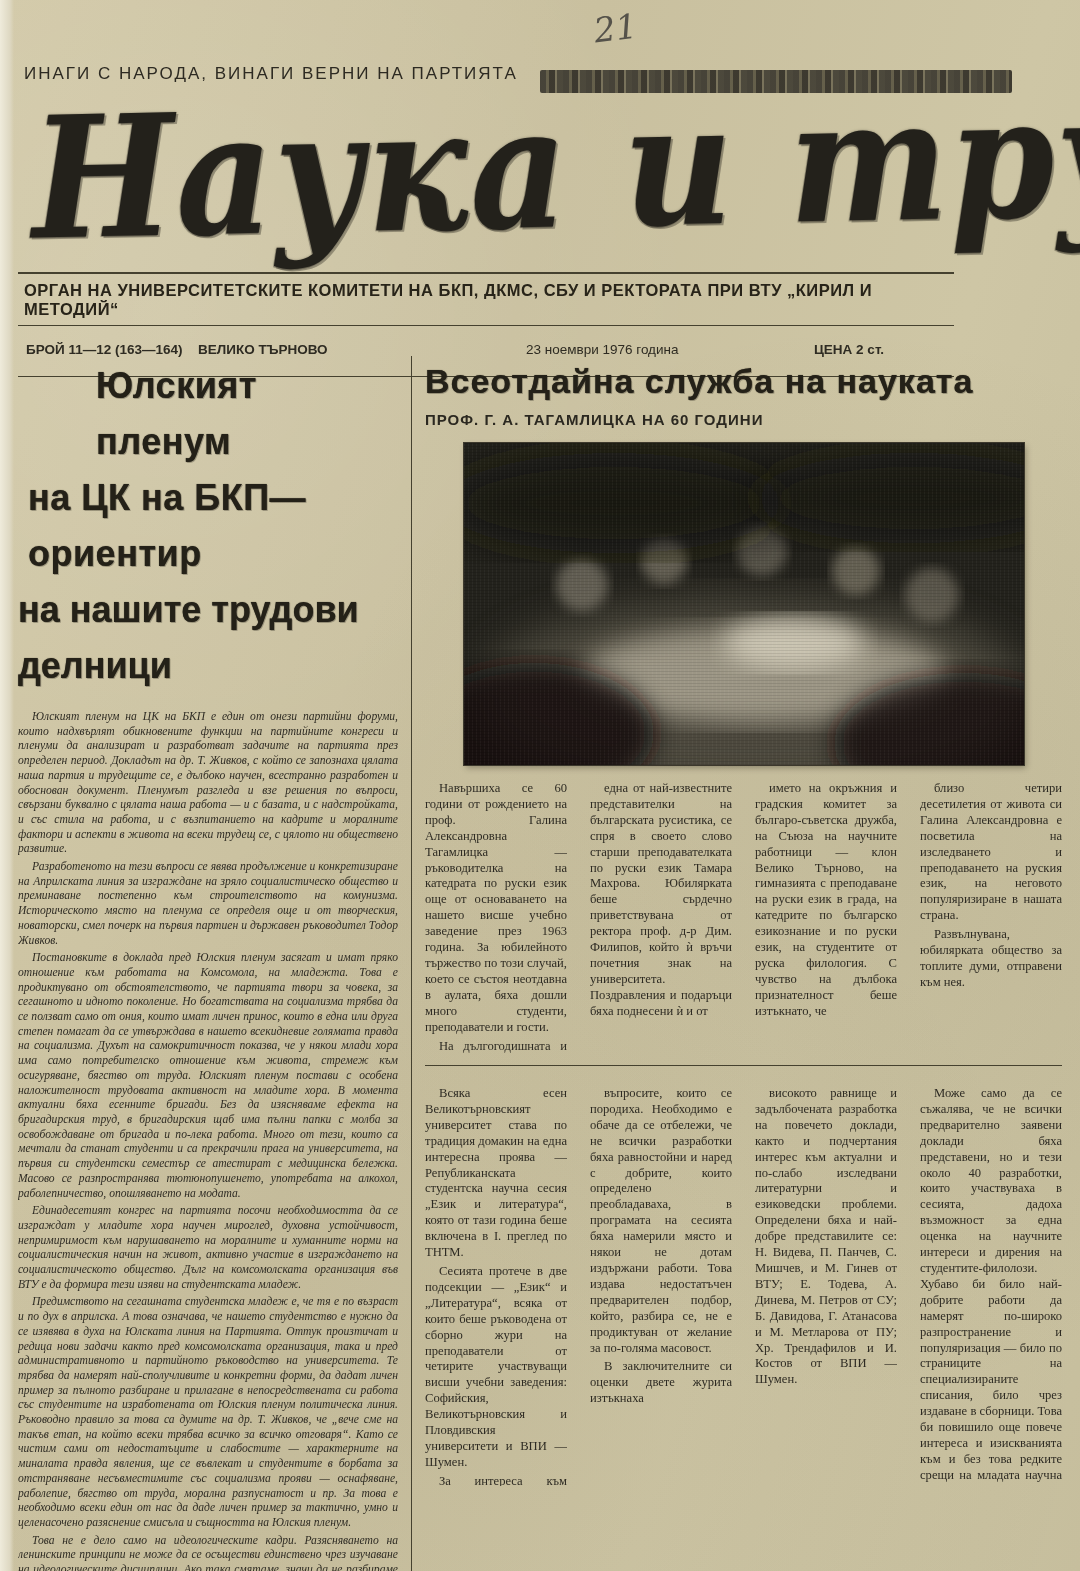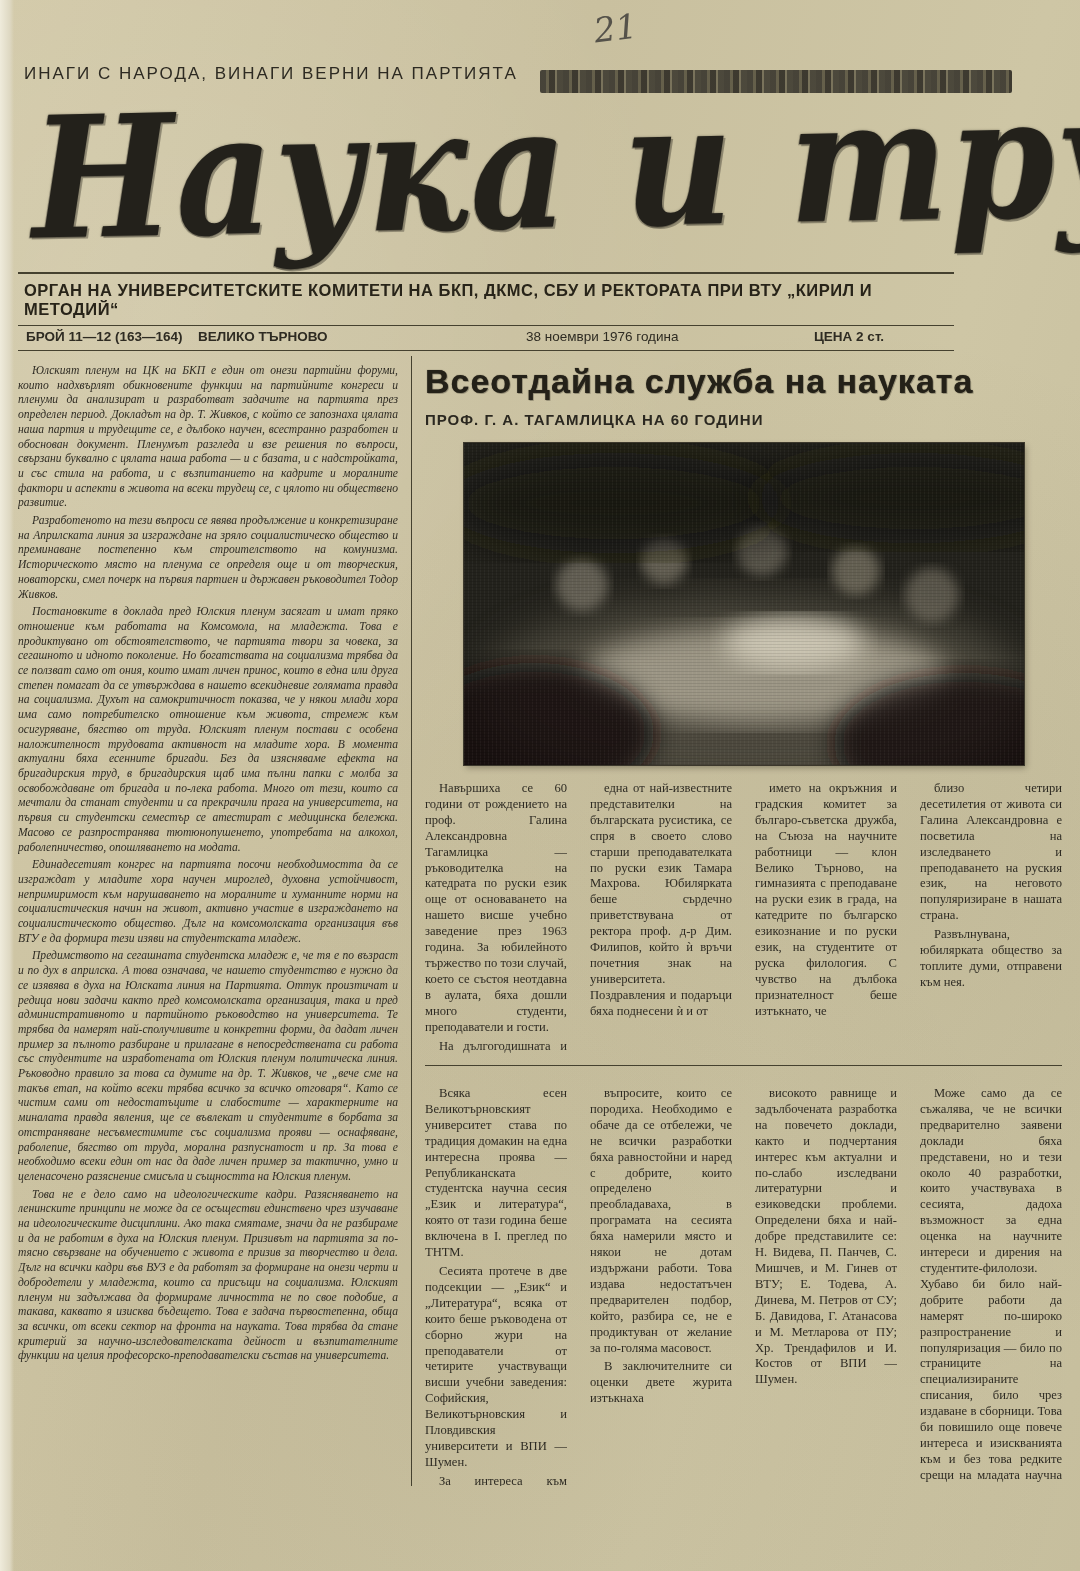--- a/index.html
+++ b/index.html
@@ -24,21 +24,21 @@
     font-family:"DejaVu Serif",serif;font-style:italic;font-weight:bold;
     font-size:150px;line-height:168px;letter-spacing:2px;color:#23211b;
     transform:rotate(-1.2deg) scaleY(1.12);transform-origin:left top;
     text-shadow:2px 2px 0 rgba(40,38,30,.35),-1px 1px 0 rgba(40,38,30,.3),0 0 2px rgba(40,38,30,.5);
     white-space:nowrap;}
   .header-flow{position:absolute;left:0;top:272px;width:972px;}
   .rule{border:0;border-top:2px solid #45412f;margin:0 18px;}
   .rule.thin{border-top-width:1px;}
   .organ{margin:7px 24px 6px;font-family:"Liberation Sans",sans-serif;font-weight:bold;
     font-size:16.5px;letter-spacing:.5px;color:#282419;}
-  .issue-row{position:relative;height:24px;margin:0 18px;font-family:"Liberation Sans",sans-serif;
+  .issue-row{position:relative;height:24px;margin:13px 18px;font-family:"Liberation Sans",sans-serif;
     font-size:13.5px;font-weight:bold;color:#2e2b22;}
   .issue-row span{position:absolute;top:3px;white-space:nowrap;}
   .issue-number{left:8px;}
   .issue-city{left:180px;}
   .issue-date{left:508px;font-weight:normal;}
   .issue-price{left:796px;}
   .content{position:absolute;left:0;top:348px;width:1080px;display:flex;padding:0 18px;box-sizing:border-box;}
   .left-col{width:380px;flex:none;}
   .v-divider{width:1px;background:#45412f;margin:8px 13px 0 13px;flex:none;}
   .right-col{flex:1;min-width:0;}
@@ -81,29 +81,34 @@
   <div class="noise-strip"></div>
   <h1 class="masthead">Наука и труд</h1>
 
   <div class="header-flow">
     <hr class="rule">
     <div class="organ">ОРГАН НА УНИВЕРСИТЕТСКИТЕ КОМИТЕТИ НА БКП, ДКМС, СБУ И РЕКТОРАТА ПРИ ВТУ „КИРИЛ И МЕТОДИЙ“</div>
     <hr class="rule thin">
     <div class="issue-row">
       <span class="issue-number">БРОЙ 11—12 (163—164)</span>
       <span class="issue-city">ВЕЛИКО ТЪРНОВО</span>
-      <span class="issue-date">38 ноември 1976 година</span>
+      <span class="issue-date">23 ноември 1976 година</span>
       <span class="issue-price">ЦЕНА 2 ст.</span>
     </div>
     <hr class="rule thin">
   </div>
 
   <div class="content">
 
     <div class="left-col">
+      <div class="left-headline">
+        <div class="hl-0">Юлският пленум</div>
+        <div class="hl-1">на ЦК на БКП—ориентир</div>
+        <div class="hl-2">на нашите трудови делници</div>
+      </div>
       <div class="left-body">
           <p>Юлският пленум на ЦК на БКП е един от онези партийни форуми, които надхвърлят обикновените функции на партийните конгреси и пленуми да анализират и разработват задачите на партията през определен период. Докладът на др. Т. Живков, с който се запознаха цялата наша партия и трудещите се, е дълбоко научен, всестранно разработен и обоснован документ. Пленумът разгледа и взе решения по въпроси, свързани буквално с цялата наша работа — и с базата, и с надстройката, и със стила на работа, и с възпитанието на кадрите и моралните фактори и аспекти в живота на всеки трудещ се, с цялото ни обществено развитие.</p>
           <p>Разработеното на тези въпроси се явява продължение и конкретизиране на Априлската линия за изграждане на зряло социалистическо общество и преминаване постепенно към строителството на комунизма. Историческото място на пленума се определя още и от творческия, новаторски, смел почерк на първия партиен и държавен ръководител Тодор Живков.</p>
           <p>Постановките в доклада пред Юлския пленум засягат и имат пряко отношение към работата на Комсомола, на младежта. Това е продиктувано от обстоятелството, че партията твори за човека, за сегашното и идното поколение. Но богатствата на социализма трябва да се ползват само от ония, които имат личен принос, които в една или друга степен помагат да се утвърждава в нашето всекидневие голямата правда на социализма. Духът на самокритичност показва, че у някои млади хора има само потребителско отношение към живота, стремеж към осигуряване, бягство от труда. Юлският пленум постави с особена наложителност трудовата активност на младите хора. В момента актуални бяха есенните бригади. Без да изясняваме ефекта на бригадирския труд, в бригадирския щаб има пълни папки с молба за освобождаване от бригада и по-лека работа. Много от тези, които са мечтали да станат студенти и са прекрачили прага на университета, на първия си студентски семестър се атестират с медицинска бележка. Масово се разпространява тютюнопушенето, употребата на алкохол, раболепничество, опошляването на модата.</p>
           <p>Единадесетият конгрес на партията посочи необходимостта да се изграждат у младите хора научен мироглед, духовна устойчивост, непримиримост към нарушаването на моралните и хуманните норми на социалистическия начин на живот, активно участие в изграждането на социалистическото общество. Дълг на комсомолската организация във ВТУ е да формира тези изяви на студентската младеж.</p>
           <p>Предимството на сегашната студентска младеж е, че тя е по възраст и по дух в априлска. А това означава, че нашето студентство е нужно да се изявява в духа на Юлската линия на Партията. Оттук произтичат и редица нови задачи както пред комсомолската организация, така и пред административното и партийното ръководство на университета. Те трябва да намерят най-сполучливите и конкретни форми, да дадат личен пример за пълното разбиране и прилагане в непосредствената си работа със студентите на изработената от Юлския пленум политическа линия. Ръководно правило за това са думите на др. Т. Живков, че „вече сме на такъв етап, на който всеки трябва всичко за всичко отговаря“. Като се чистим сами от недостатъците и слабостите — характерните на миналата правда явления, ще се въвлекат и студентите в борбата за отстраняване несъвместимите със социализма прояви — оснафяване, раболепие, бягство от труда, морална разпуснатост и пр. За това е необходимо всеки един от нас да даде личен пример за тактично, умно и целенасочено разяснение смисъла и същността на Юлския пленум.</p>
           <p>Това не е дело само на идеологическите кадри. Разясняването на ленинските принципи не може да се осъществи единствено чрез изучаване на идеологическите дисциплини. Ако така смятаме, значи да не разбираме и да не работим в духа на Юлския пленум. Призивът на партията за по-тясно свързване на обучението с живота е призив за творчество и дела. Дълг на всички кадри във ВУЗ е да работят за формиране на онези черти и добродетели у младежта, които са присъщи на социализма. Юлският пленум ни задължава да формираме личността не по свое подобие, а такава, каквато я изисква бъдещето. Това е задача първостепенна, обща за всички, от всеки сектор на фронта на науката. Това трябва да стане критерий за научно-изследователската дейност и възпитателните функции на целия професорско-преподавателски състав на университета.</p>
         </div>
     </div>
 

